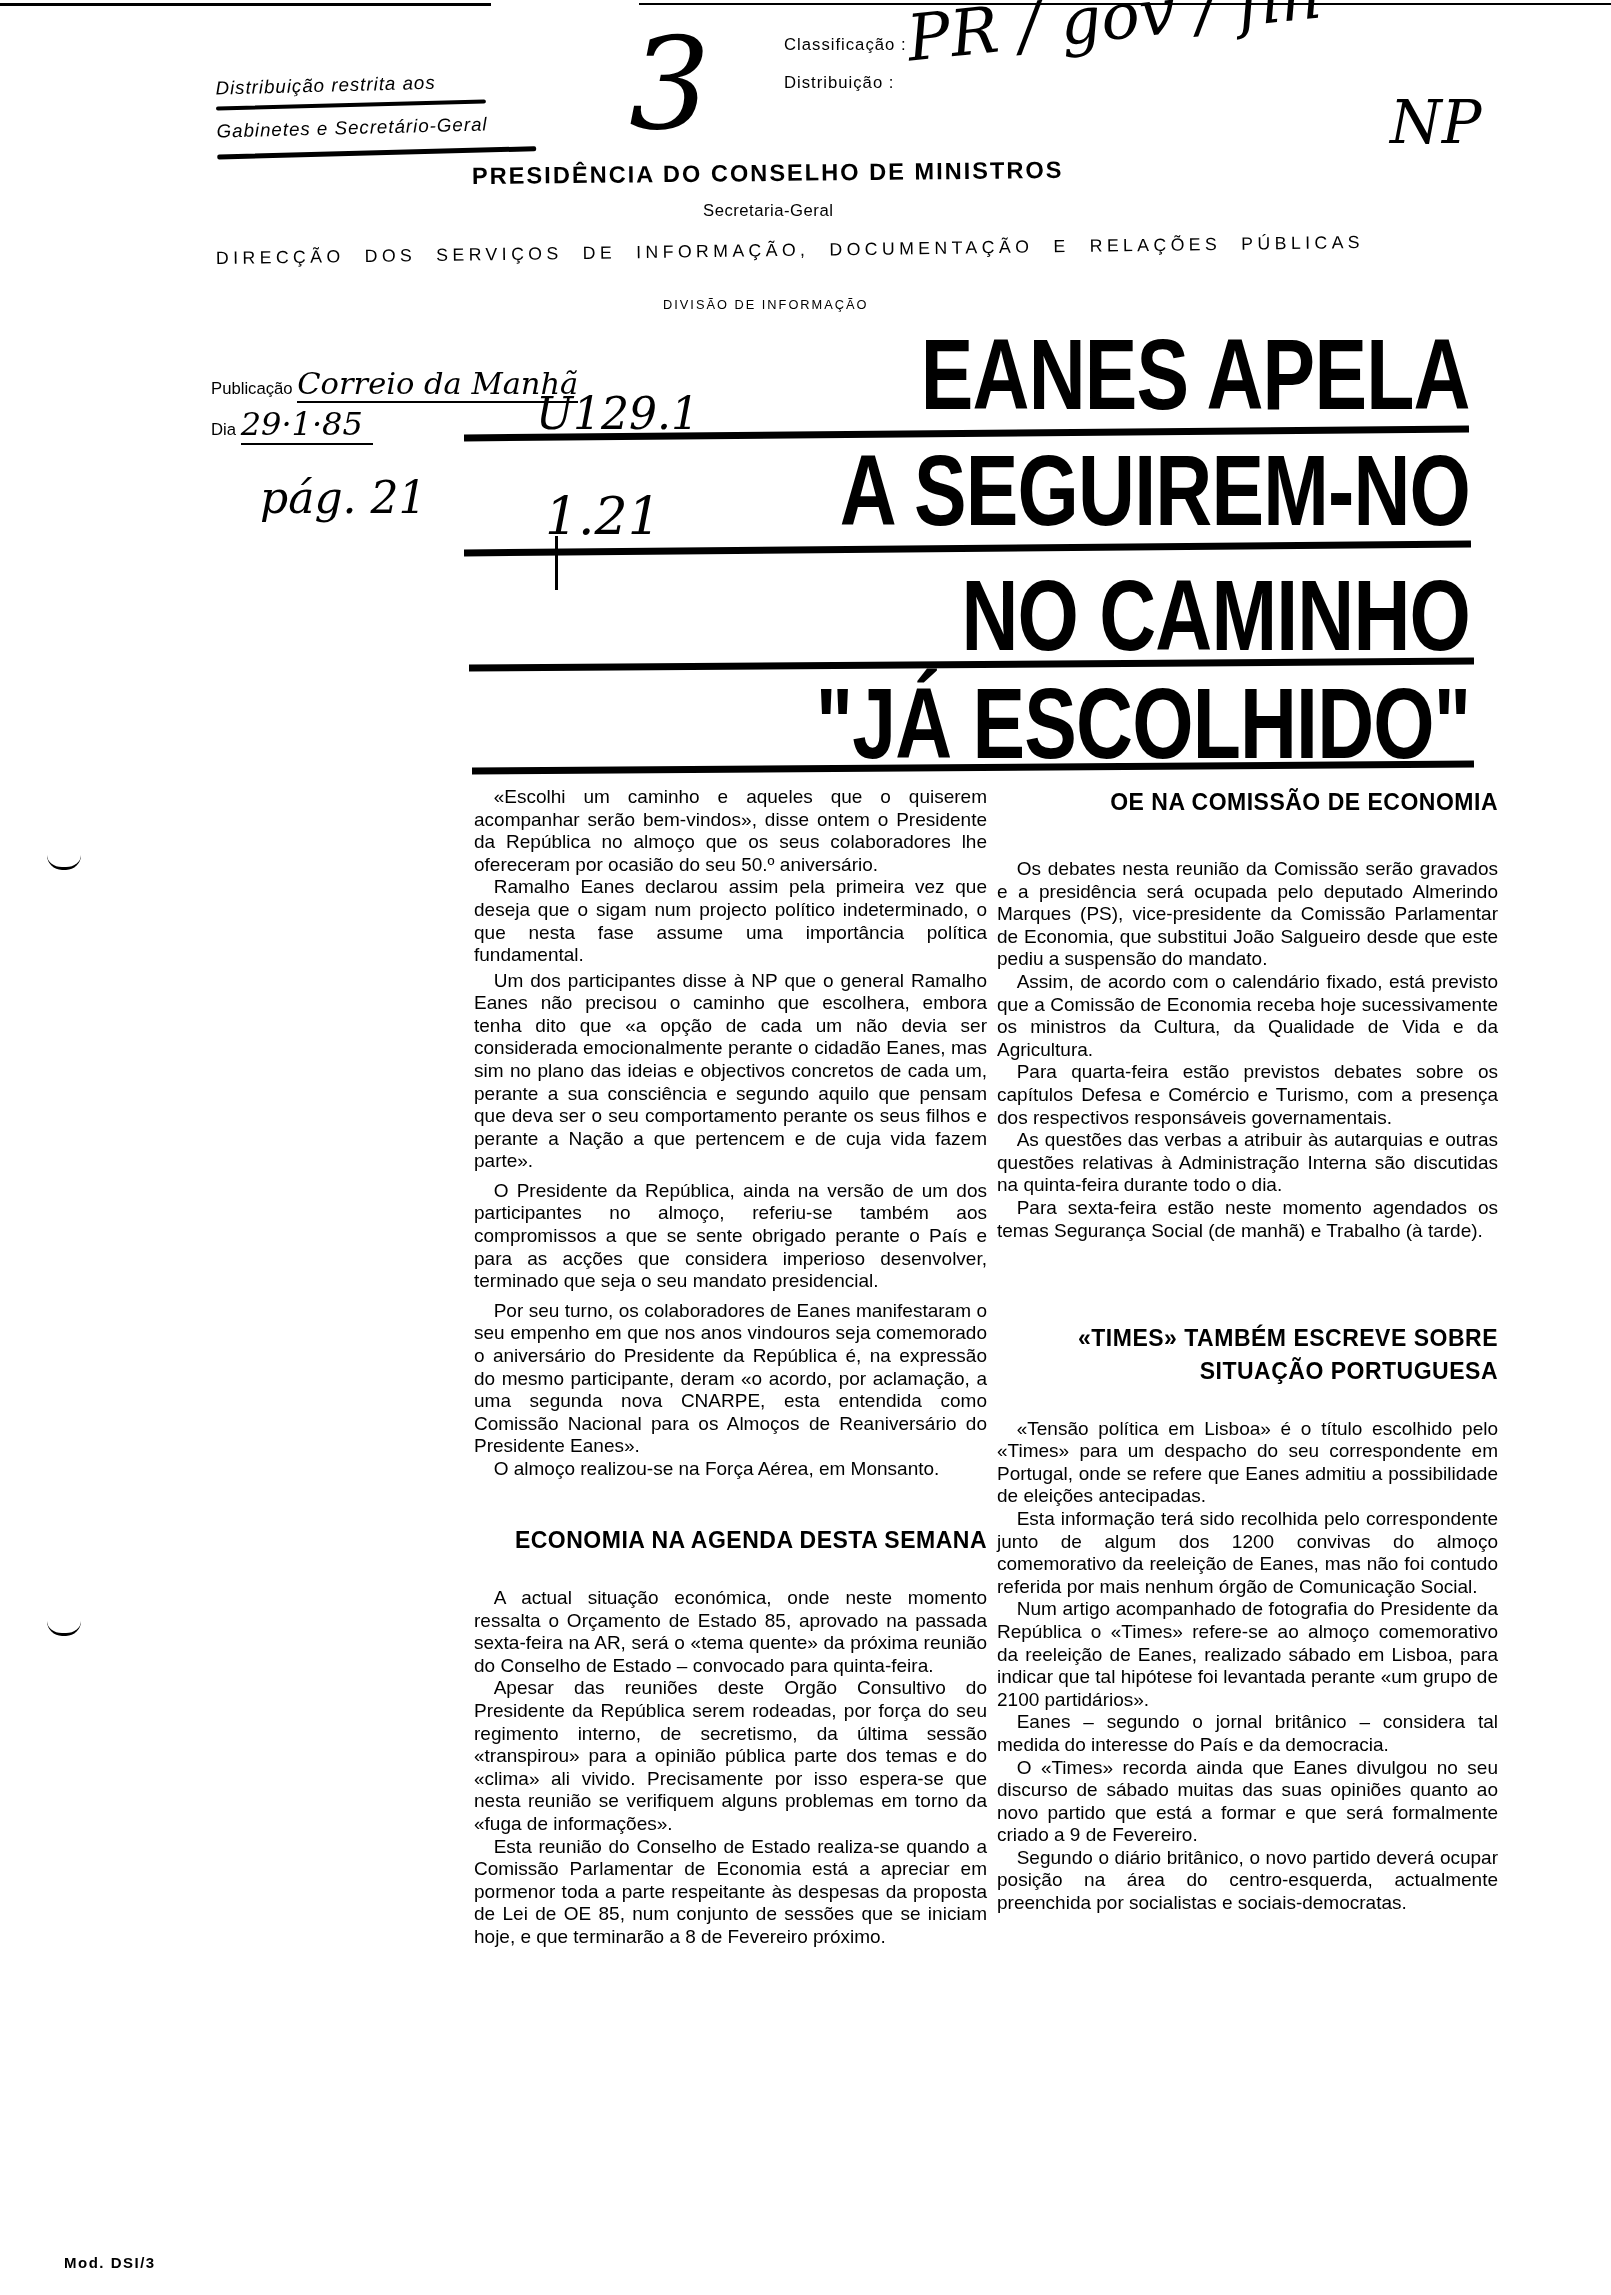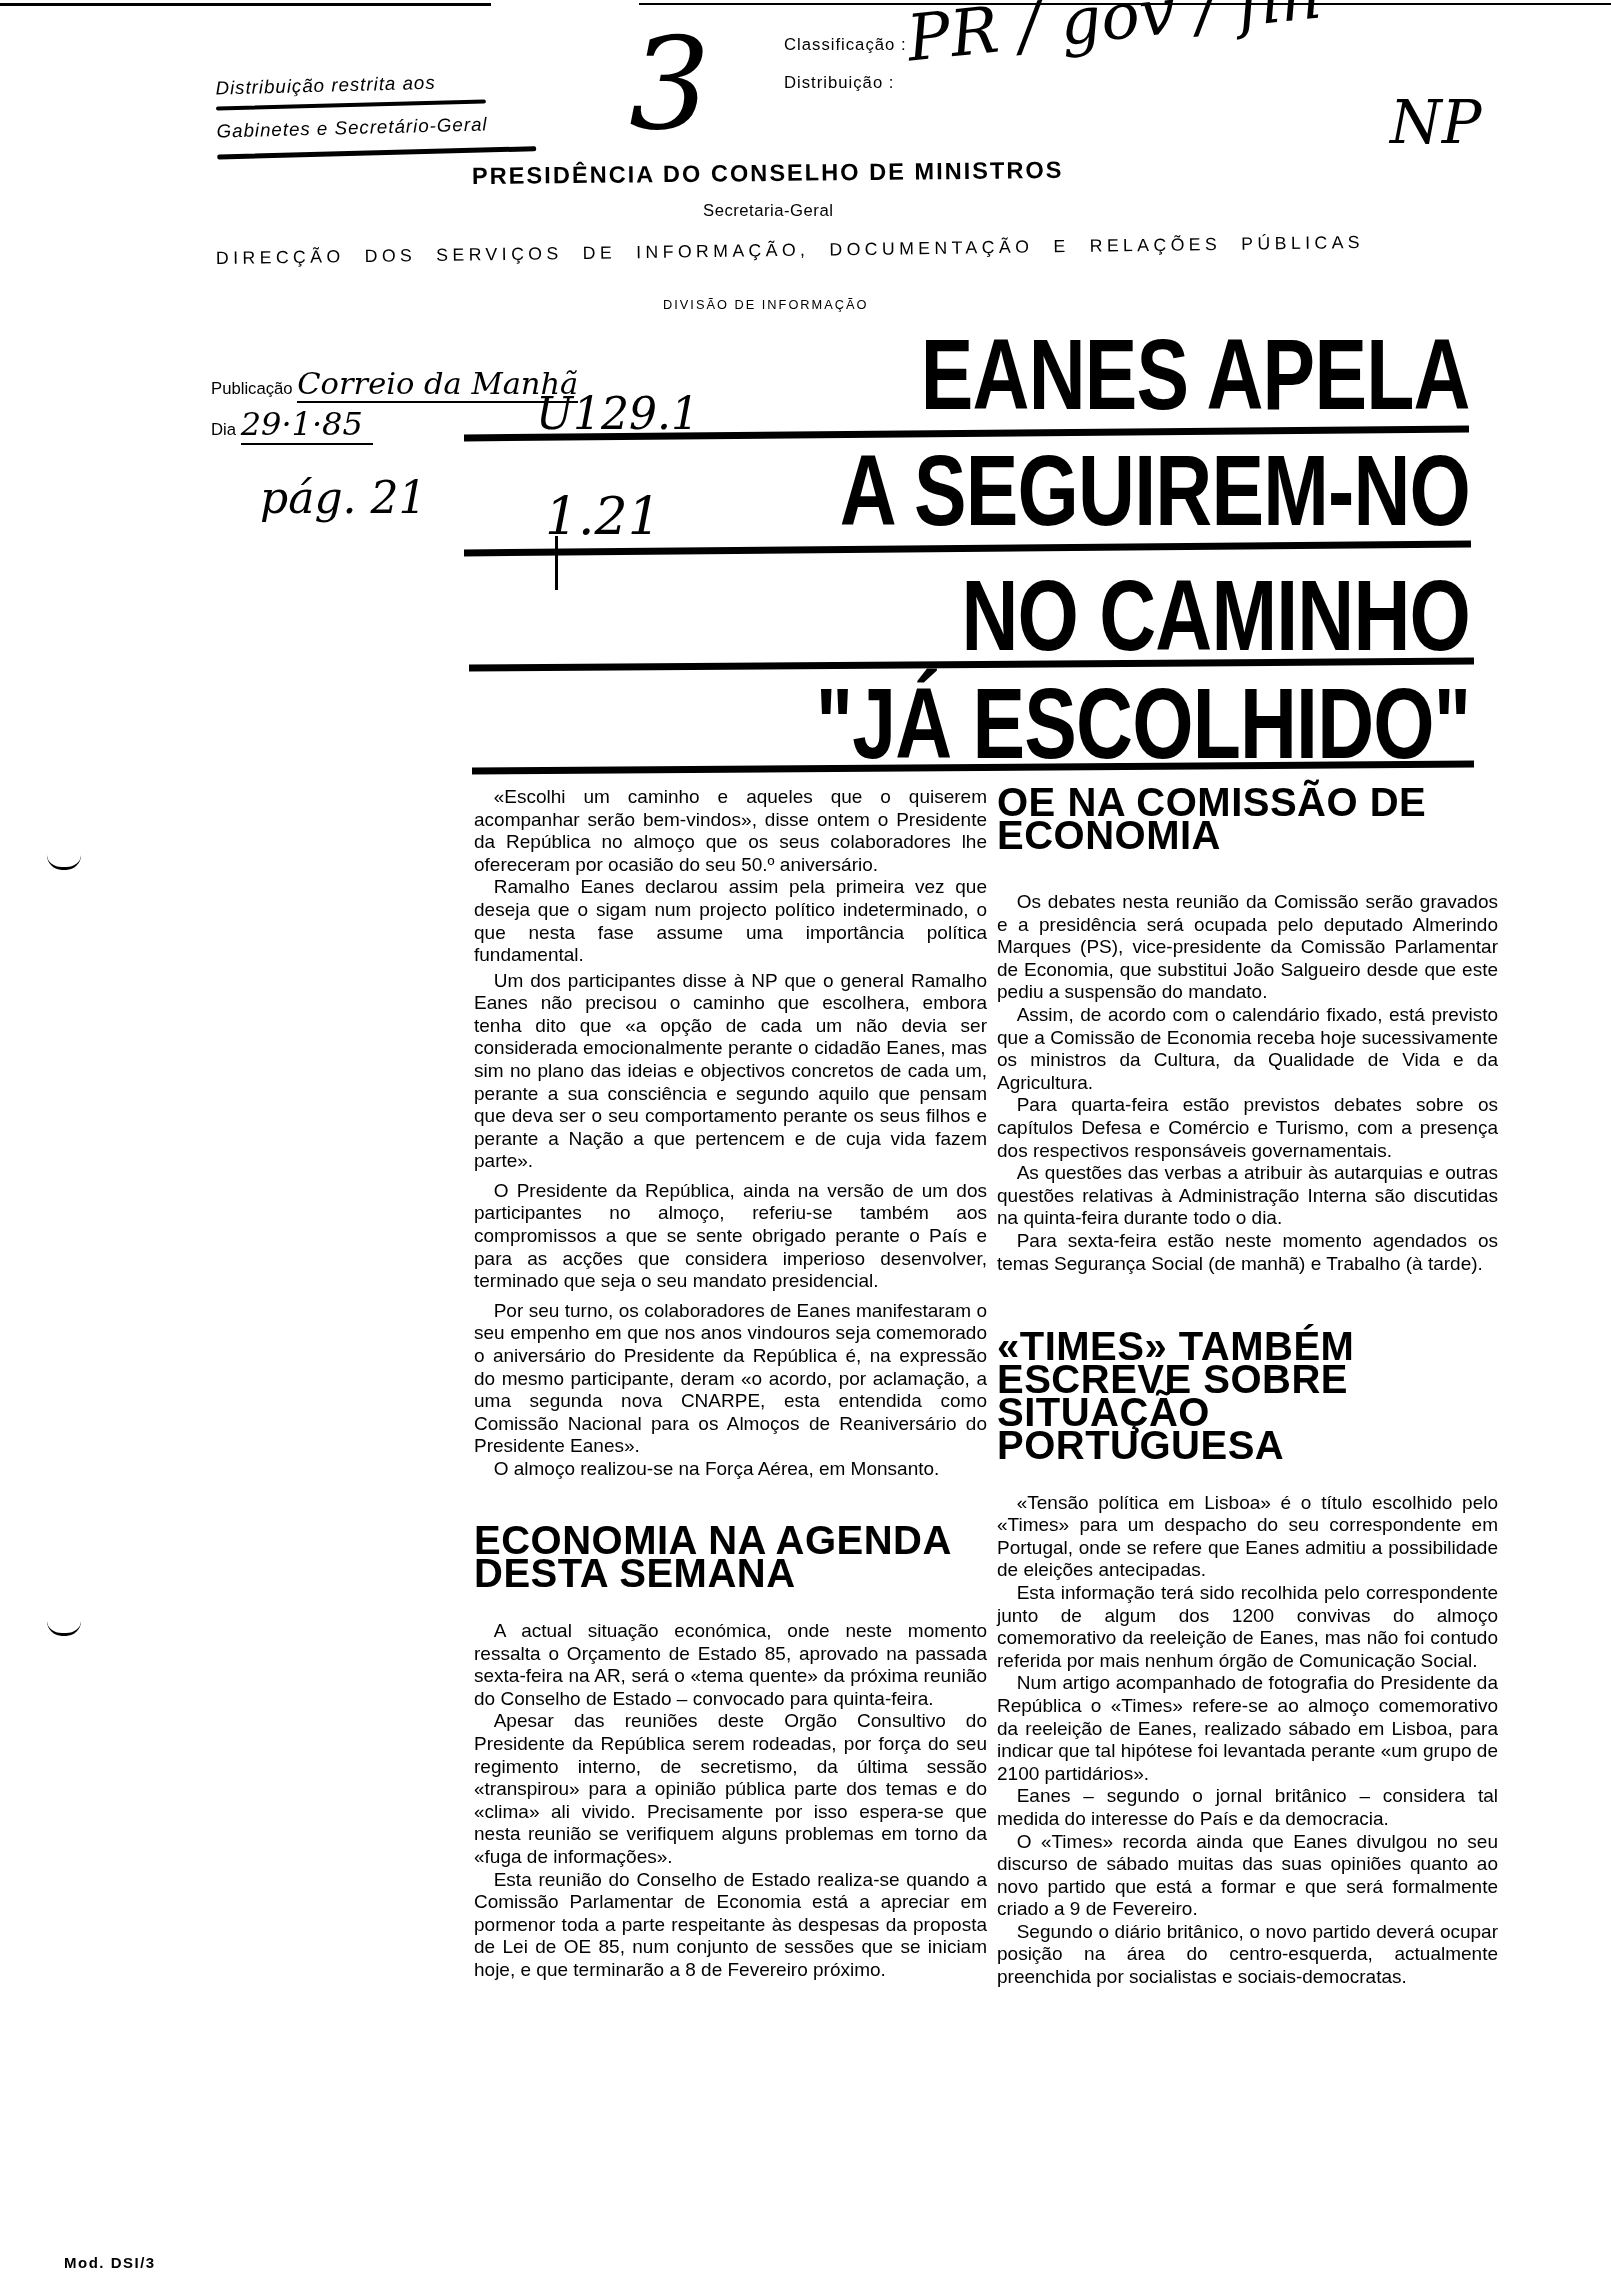--- a/index.html
+++ b/index.html
@@ -11,21 +11,21 @@
   .hand { font-family:"DejaVu Serif", serif; font-style:italic; font-weight:bold; color:#000; }
   .small-label { font-size:16.7px; letter-spacing:1px; }
   .pcm { font-size:23.6px; font-weight:bold; letter-spacing:2px; transform:rotate(-0.6deg); }
   .sg { font-size:16.7px; letter-spacing:0.5px; }
   .dsi { font-size:17.7px; letter-spacing:4.4px; word-spacing:10.8px; transform:rotate(-0.8deg); transform-origin:left; }
   .div-info { font-size:12.8px; letter-spacing:2px; }
   .headline-line { position:absolute; font-family:"Liberation Sans", sans-serif; font-weight:900; font-size:101px; line-height:101px; letter-spacing:-1px; transform:scaleX(0.78); transform-origin:right top; text-align:right; white-space:nowrap; }
   .rule { position:absolute; height:6.9px; background:#000; }
   .col { position:absolute; font-size:19px; line-height:22.6px; text-align:justify; }
   .col p { margin:0; text-indent:19.7px; }
-  .col h2 { margin:0; font-size:40px; line-height:33px; font-weight:bold; letter-spacing:0.5px; text-align:left; }
+  .col h2 { margin:0; font-size:23px; line-height:33px; font-weight:bold; letter-spacing:0.5px; text-align:right; }
   .meta-row { position:absolute; font-size:16.7px; }
   .margin-mark { position:absolute; width:34px; height:11.8px; border-bottom:3.4px solid #000; border-radius:0 0 29.5px 29.5px; }
 </style>
 </head>
 <body>
 
 <div class="scanline" style="left:0;width:491px;"></div>
 <div class="scanline" style="left:639px;width:973px;height:2px;"></div>
 
 <div class="abs" style="left:216px;top:74px;transform:rotate(-1.5deg);">
@@ -89,21 +89,21 @@
 </div>
 
 <div class="col" style="left:997px;top:786px;width:501px;">
   <h2 style="margin-bottom:39px;">OE NA COMISSÃO DE ECONOMIA</h2>
   <p>Os debates nesta reunião da Comissão serão gravados e a presidência será ocupada pelo deputado Almerindo Marques (PS), vice-presidente da Comissão Parlamentar de Economia, que substitui João Salgueiro desde que este pediu a suspensão do mandato.</p>
   <p>Assim, de acordo com o calendário fixado, está previsto que a Comissão de Economia receba hoje sucessivamente os ministros da Cultura, da Qualidade de Vida e da Agricultura.</p>
   <p>Para quarta-feira estão previstos debates sobre os capítulos Defesa e Comércio e Turismo, com a presença dos respectivos responsáveis governamentais.</p>
   <p>As questões das verbas a atribuir às autarquias e outras questões relativas à Administração Interna são discutidas na quinta-feira durante todo o dia.</p>
   <p>Para sexta-feira estão neste momento agendados os temas Segurança Social (de manhã) e Trabalho (à tarde).</p>
 
-  <h2 style="margin-top:55px;margin-bottom:29.5px;">«TIMES» TAMBÉM ESCREVE SOBRE SITUAÇÃO PORTUGUESA</h2>
+  <h2 style="margin-top:80px;margin-bottom:29.5px;">«TIMES» TAMBÉM ESCREVE SOBRE SITUAÇÃO PORTUGUESA</h2>
   <p>«Tensão política em Lisboa» é o título escolhido pelo «Times» para um despacho do seu correspondente em Portugal, onde se refere que Eanes admitiu a possibilidade de eleições antecipadas.</p>
   <p>Esta informação terá sido recolhida pelo correspondente junto de algum dos 1200 convivas do almoço comemorativo da reeleição de Eanes, mas não foi contudo referida por mais nenhum órgão de Comunicação Social.</p>
   <p>Num artigo acompanhado de fotografia do Presidente da República o «Times» refere-se ao almoço comemorativo da reeleição de Eanes, realizado sábado em Lisboa, para indicar que tal hipótese foi levantada perante «um grupo de 2100 partidários».</p>
   <p>Eanes – segundo o jornal britânico – considera tal medida do interesse do País e da democracia.</p>
   <p>O «Times» recorda ainda que Eanes divulgou no seu discurso de sábado muitas das suas opiniões quanto ao novo partido que está a formar e que será formalmente criado a 9 de Fevereiro.</p>
   <p>Segundo o diário britânico, o novo partido deverá ocupar posição na área do centro-esquerda, actualmente preenchida por socialistas e sociais-democratas.</p>
 </div>
 
 <div class="margin-mark" style="left:47px;top:855px;"></div>
 <div class="margin-mark" style="left:47px;top:1621px;"></div>

